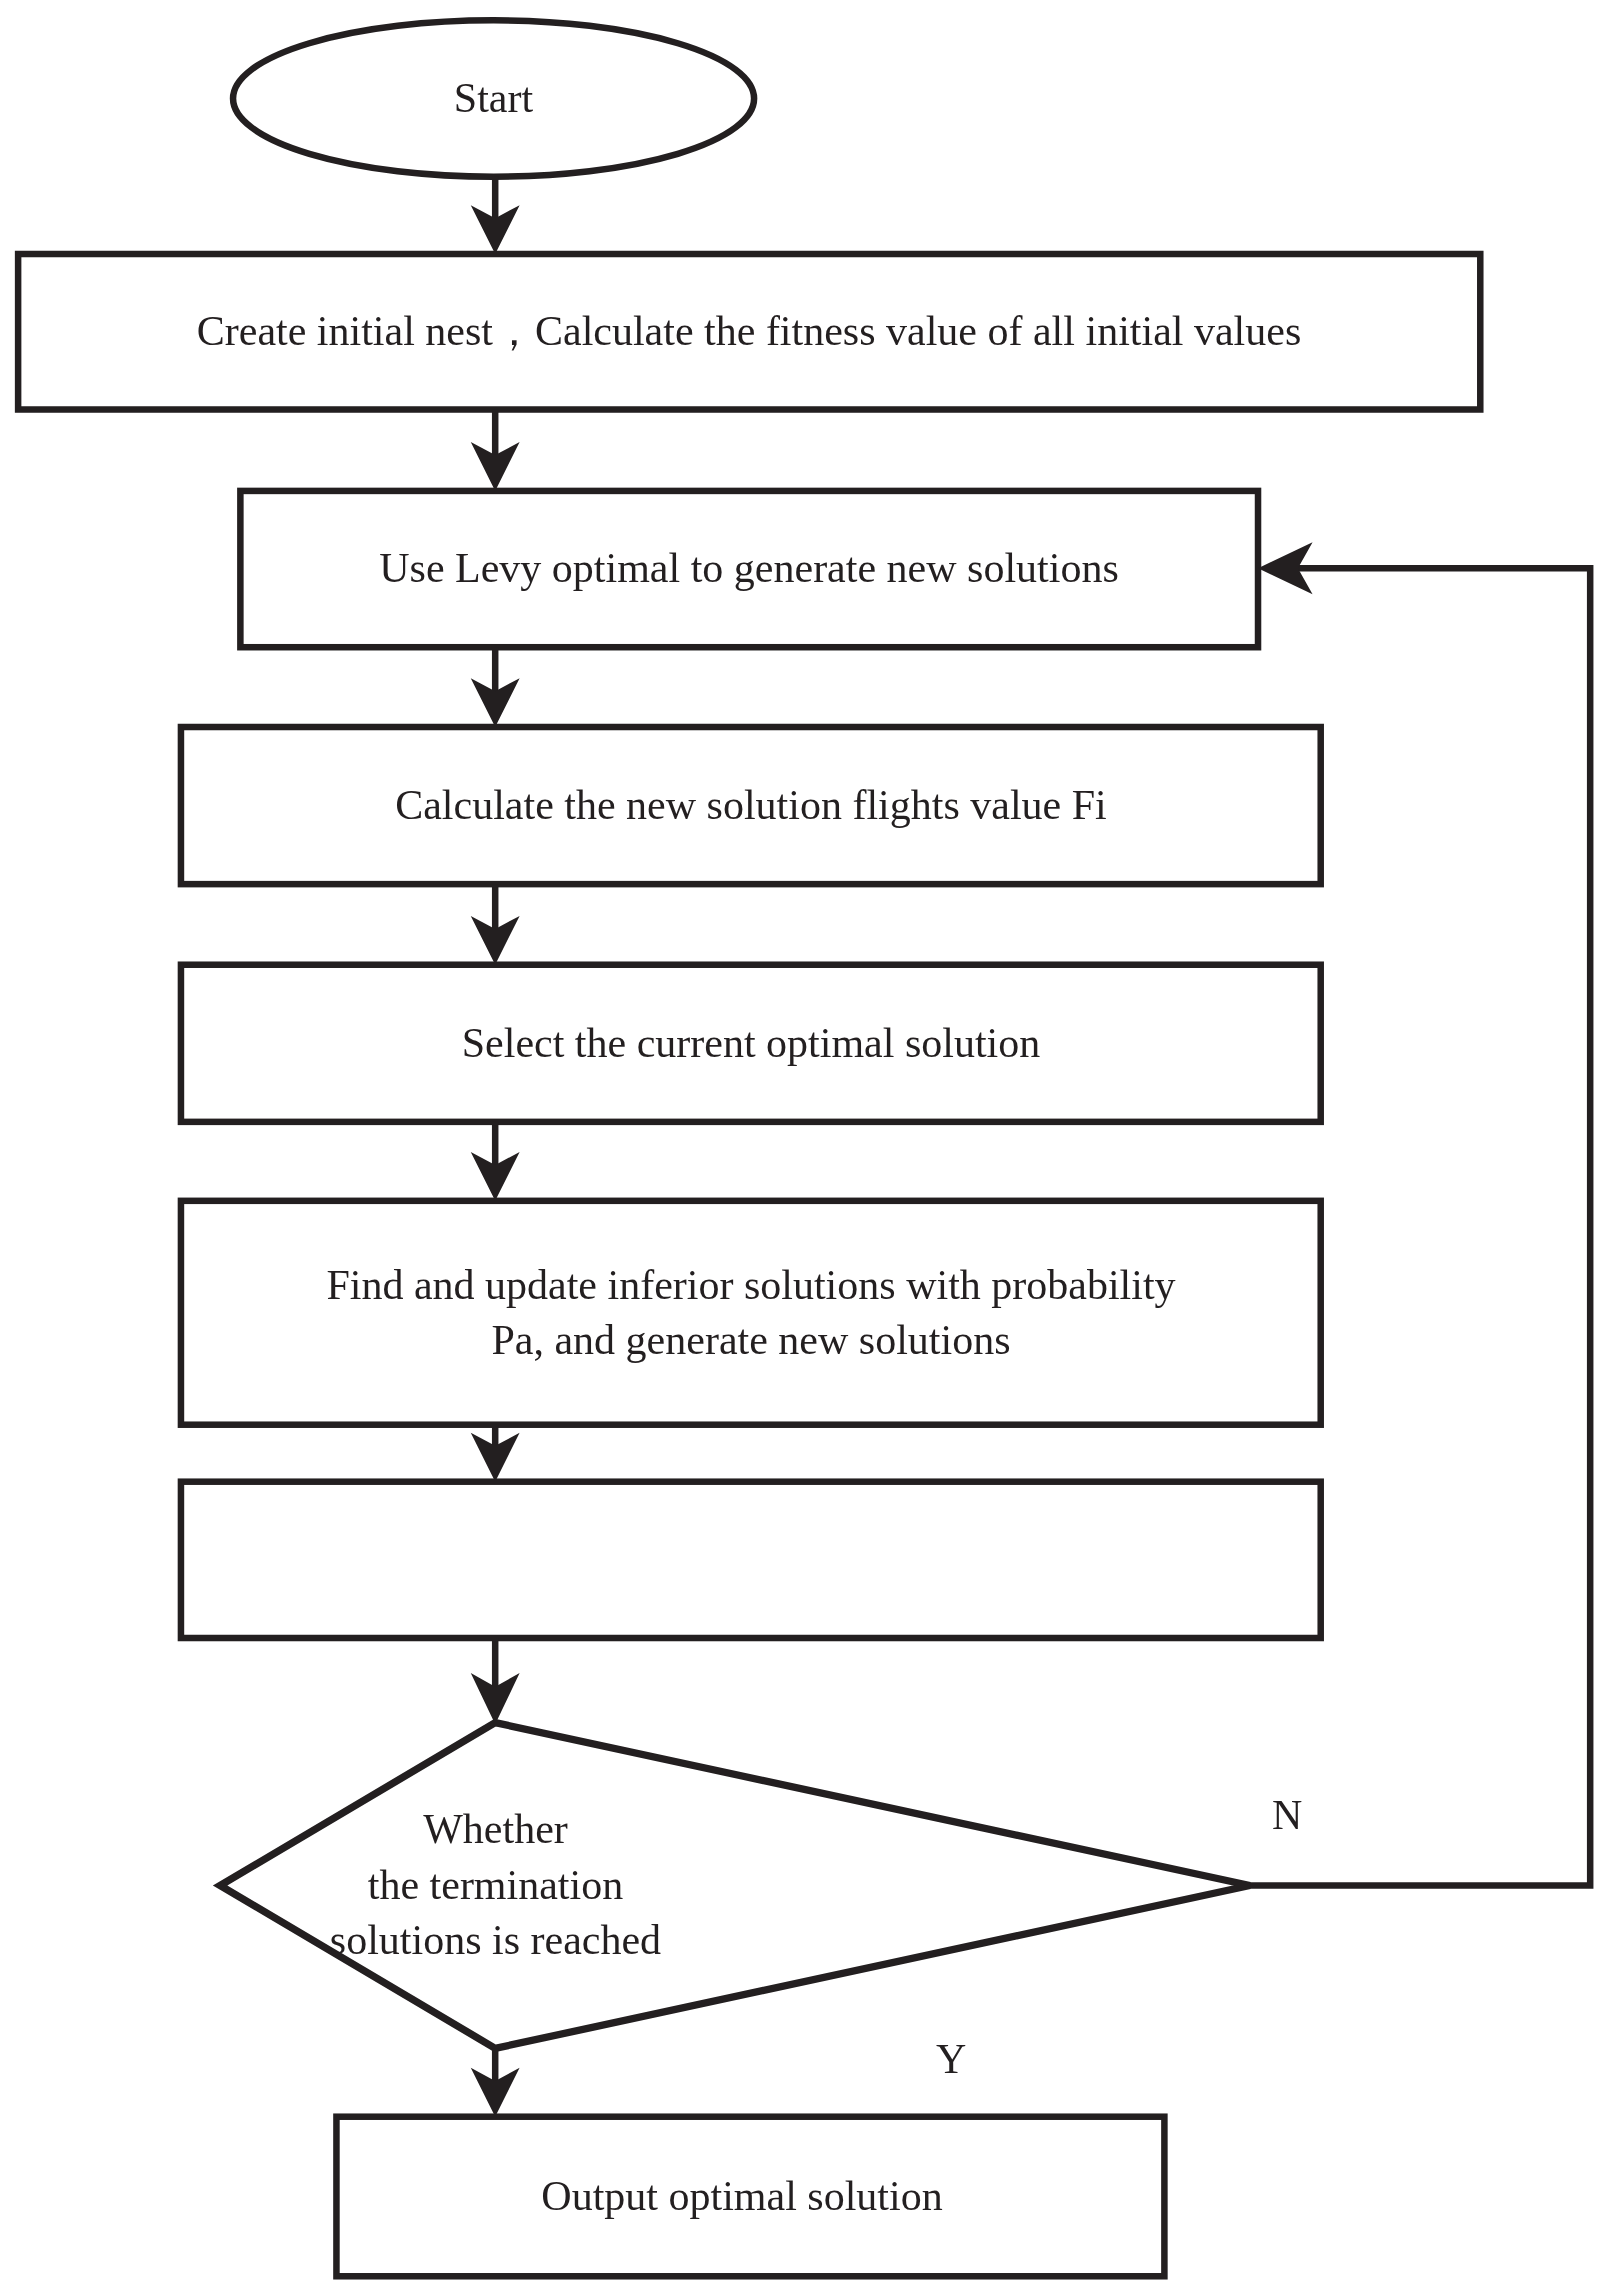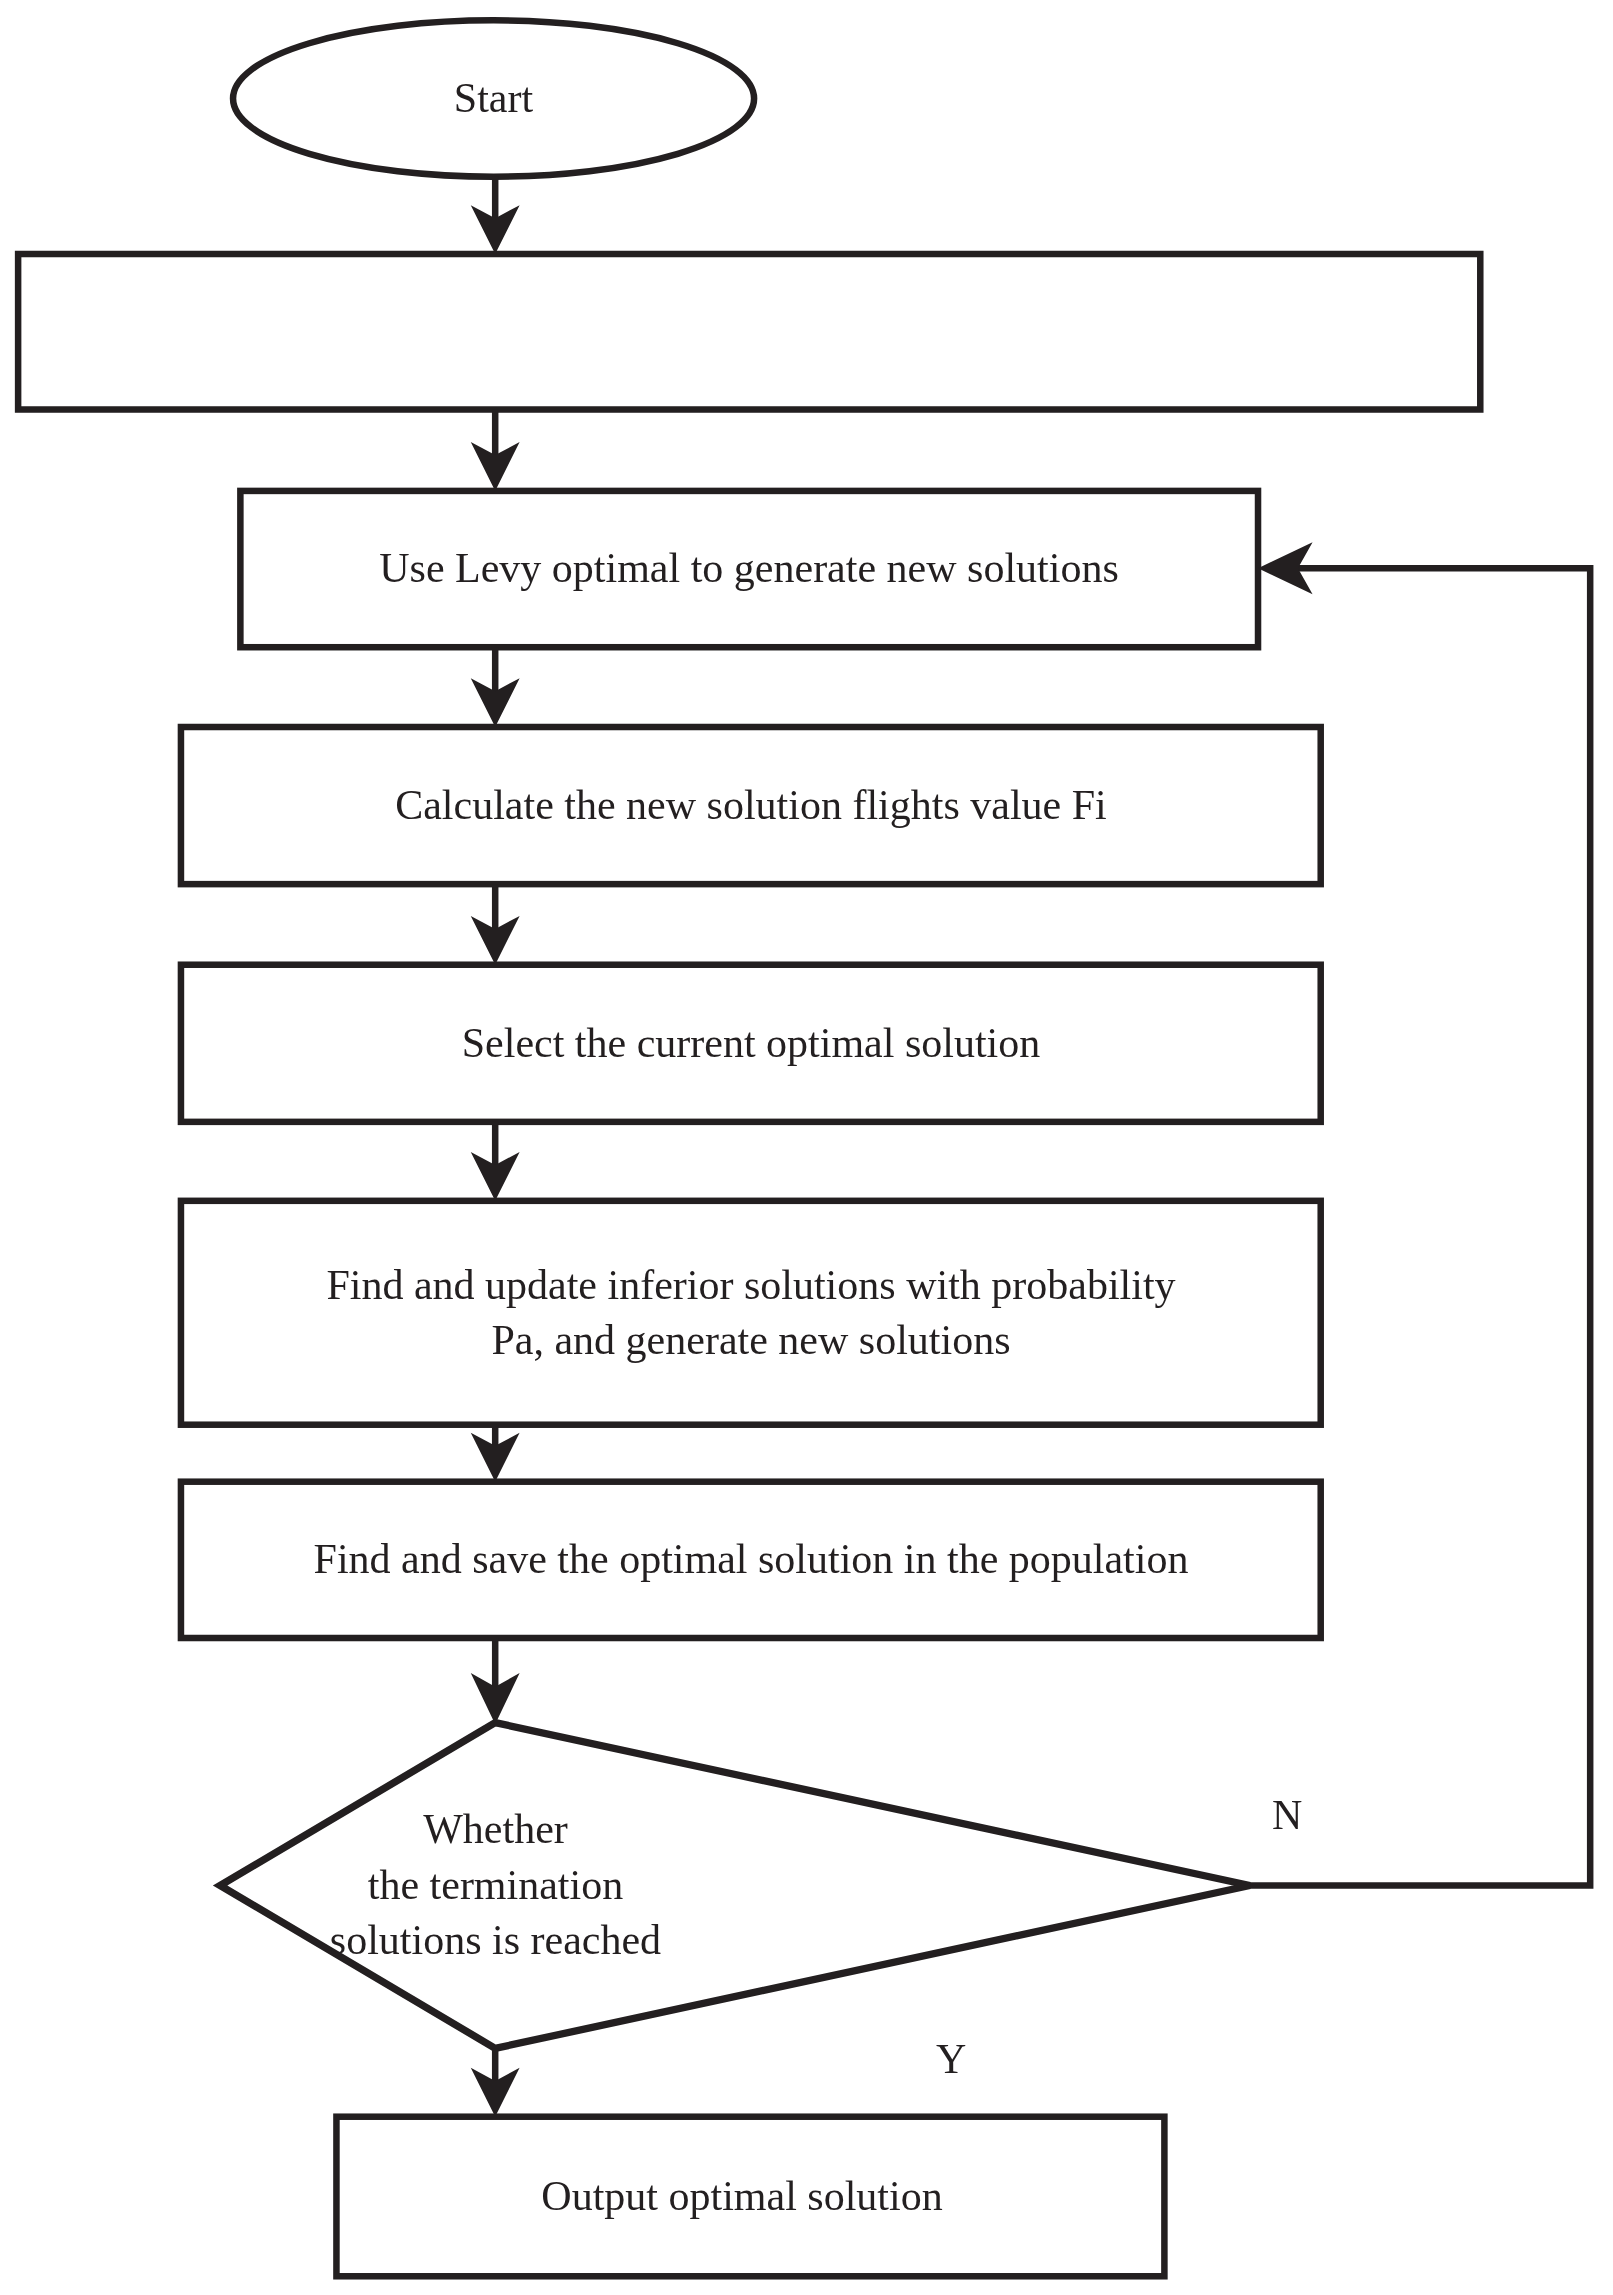--- a/index.html
+++ b/index.html
@@ -124,31 +124,31 @@
 
     <line class="connector" x1="608" y1="2516" x2="608" y2="2570"></line>
     <polygon class="arrowhead" points="608,2600 578,2540 608,2556 638,2540"></polygon>
 
     <rect class="node-shape" x="413" y="2600" width="1017" height="196"></rect>
 
   </svg>
 
   <div class="node-text" style="left:233px; top:20.4px; width:521px; height:156px;">Start</div>
 
+  <div class="node-text" style="left:26px; top:254px; width:1446px; height:156px;">Create initial nest，Calculate the fitness value of all initial values</div>
 
   <div class="node-text" style="left:248px; top:491px; width:1002px; height:156px;">Use Levy optimal to generate new solutions</div>
 
   <div class="node-text" style="left:189px; top:727px; width:1124px; height:157px;">Calculate the new solution flights value Fi</div>
 
   <div class="node-text" style="left:189px; top:1201px; width:1124px; height:224px;">Find and update inferior solutions with probability
 Pa, and generate new solutions</div>
 
   <div class="node-text" style="left:189px; top:965px; width:1124px; height:157px;">Select the current optimal solution</div>
 
-  <div class="node-text" style="left:189px; top:1482px; width:1124px; height:156px;">Find and save the optimal solution in the population</div>
 
   <div class="node-text" style="left:243px; top:1775px; width:505px; height:221px;">Whether
 the termination
 solutions is reached</div>
 
   <div class="node-text" style="left:336px; top:2117px; width:812px; height:160px;">Output optimal solution</div>
 
   <div class="edge-label" style="left:1272px; top:1794px;">N</div>
 
   <div class="edge-label" style="left:936px; top:2038px;">Y</div>

